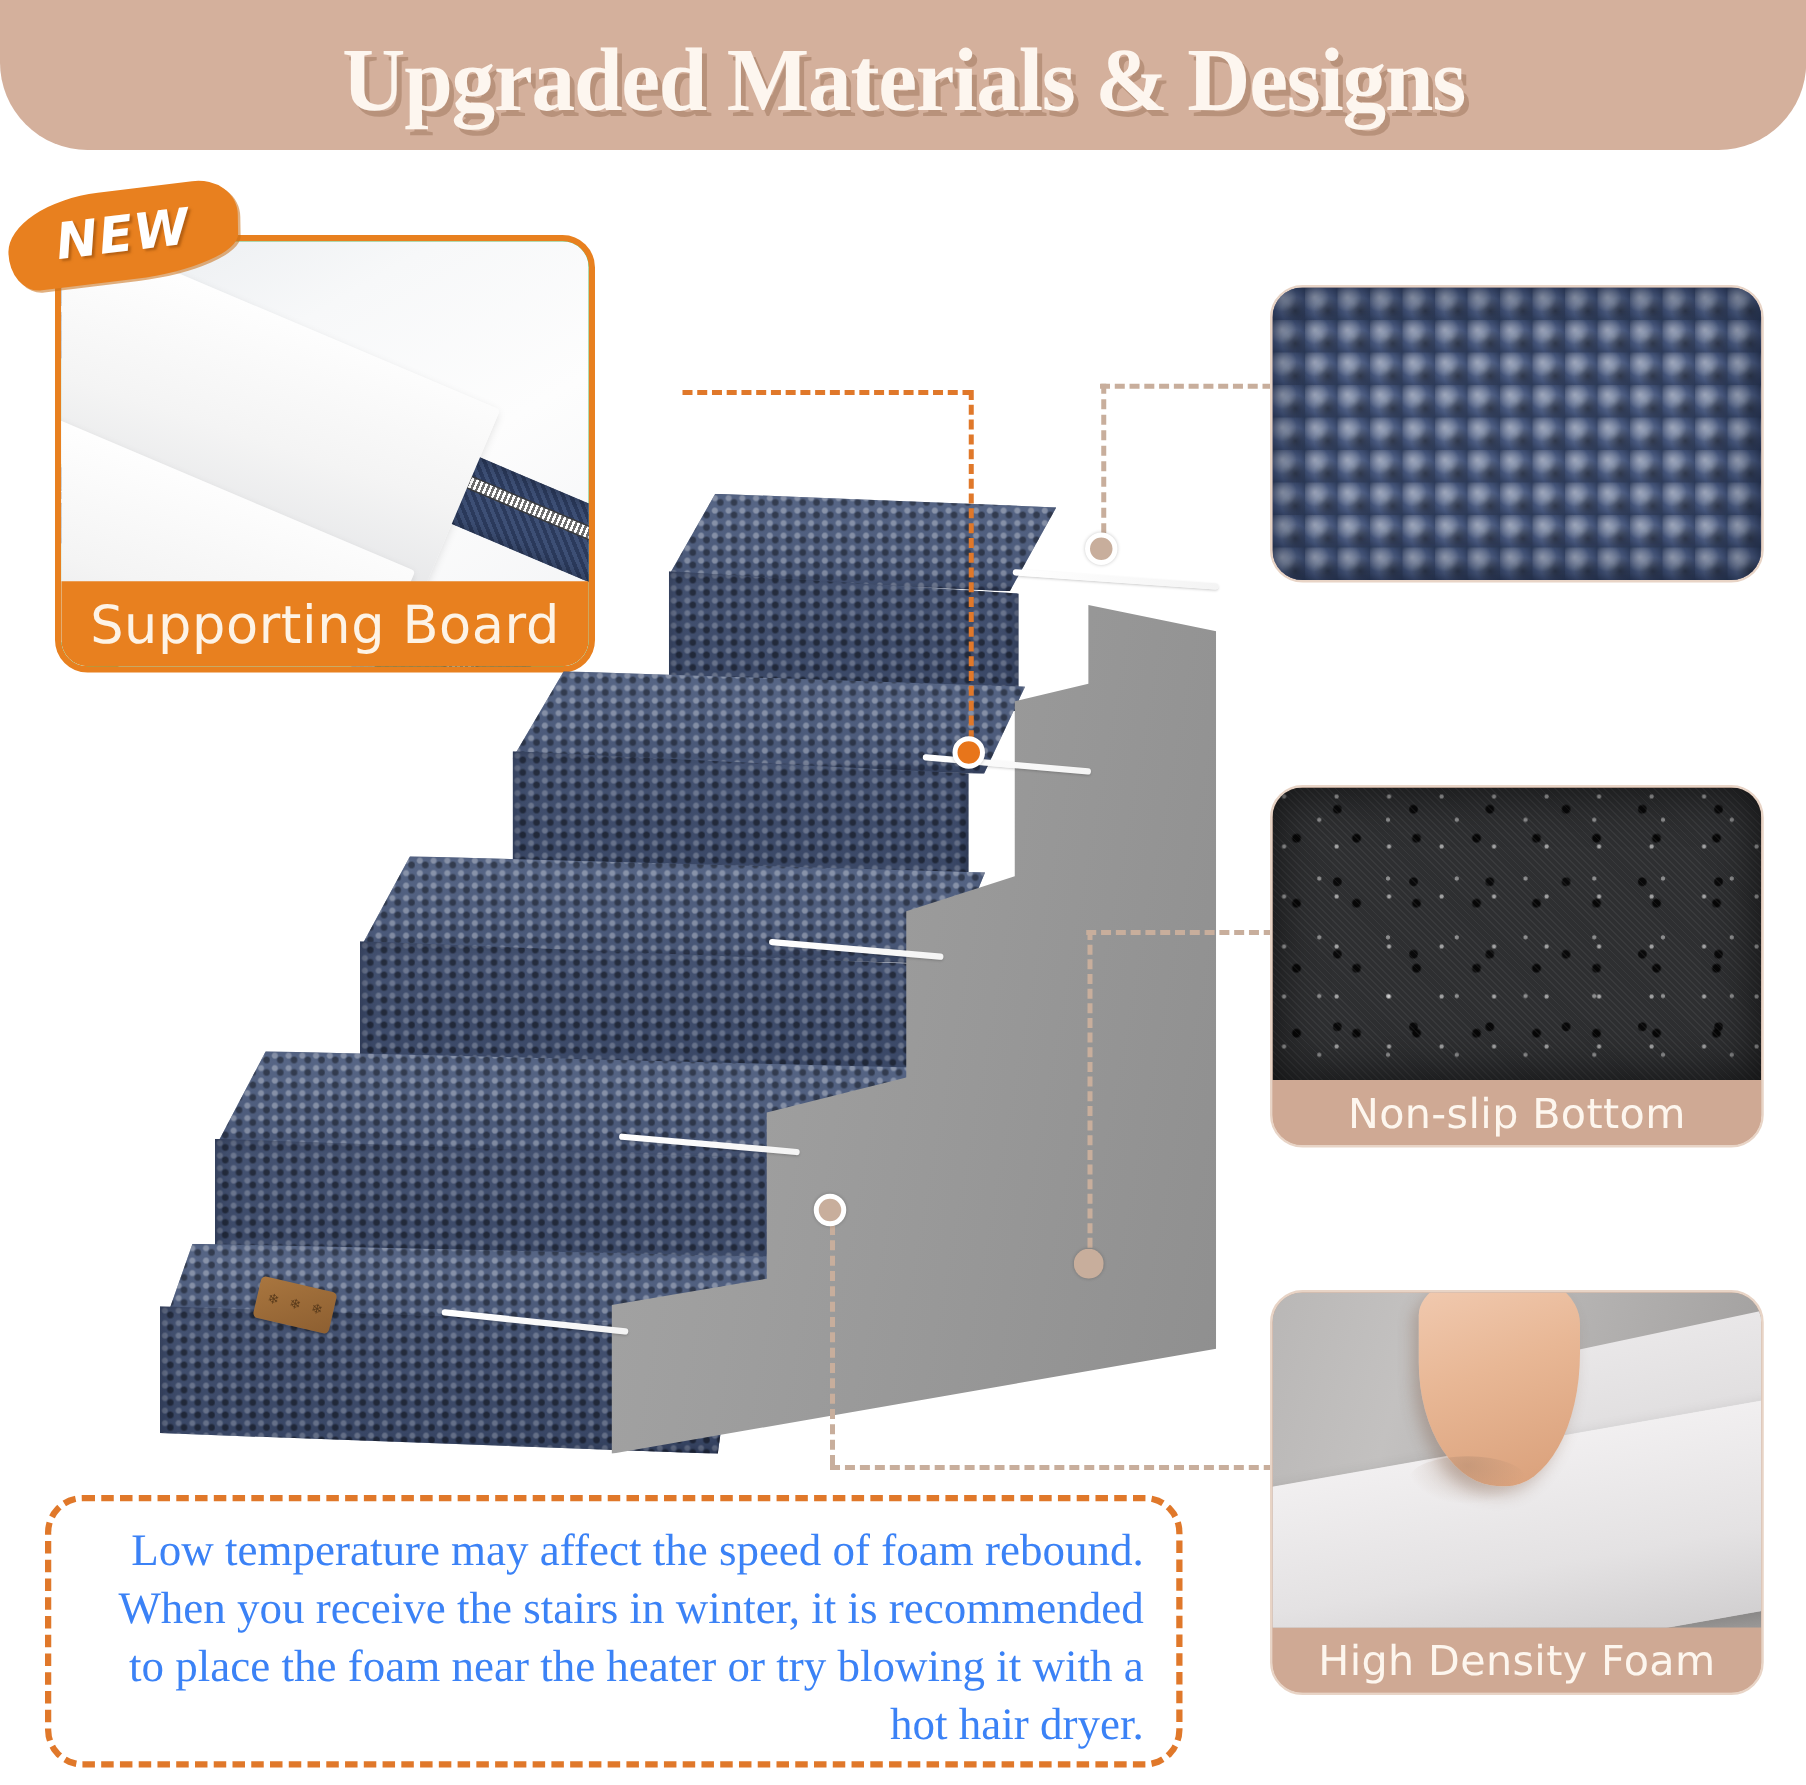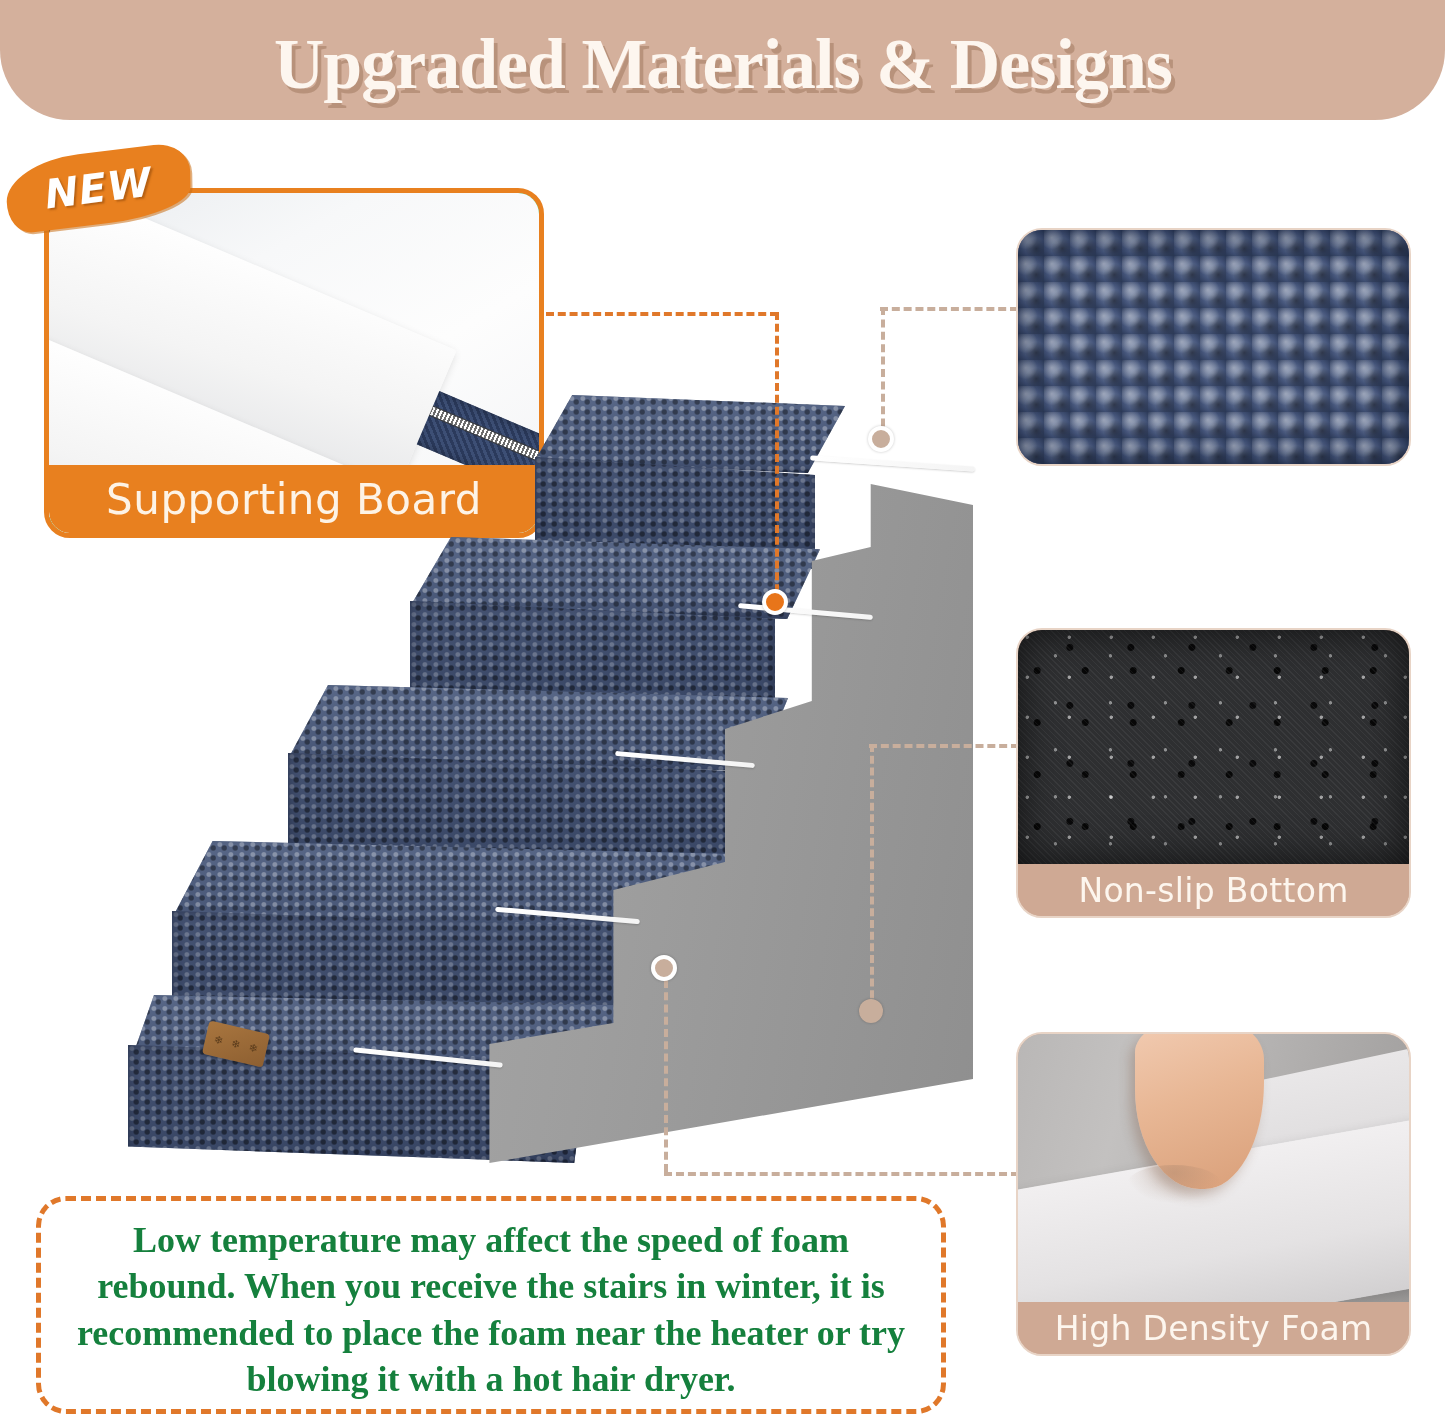--- a/index.html
+++ b/index.html
@@ -27,21 +27,21 @@
     color: #fdf6ef;
     text-shadow: 4px 5px 0 rgba(150,110,85,0.45);
     padding-bottom: 14px;
     white-space: nowrap;
     transform: scaleX(0.97);
   }
 
   
   .support-panel {
     position: absolute; left: 44px; top: 188px;
-    width: 500px; height: 350px;
+    width: 432px; height: 350px;
     border: 5px solid #e8801f;
     border-radius: 26px;
     background: #22c55e;
     overflow: hidden;
   }
   .support-photo {
     position: absolute; inset: 0;
     background:
       linear-gradient(150deg, #e9ecef 0%, #f7f8f9 30%, #fdfdfd 60%, #f2f3f5 100%);
   }
@@ -254,25 +254,25 @@
   .bottom-note {
     position: absolute; left: 36px; top: 1196px;
     width: 910px; height: 218px;
     border: 5px dashed #e0782a;
     border-radius: 30px;
     background: #ffffff;
     padding: 16px 26px 0 26px;
   }
   .bottom-note p {
     font-family: "Liberation Serif", "DejaVu Serif", serif;
-    font-weight: bold;
+    font-weight: normal;
     font-size: 36px;
     line-height: 1.29;
-    color: #15803d;
-    text-align: center;
+    color: #3b82f6;
+    text-align: right;
     text-shadow: 1px 1px 0 rgba(255,255,255,0.7);
   }
 </style>
 </head>
 <body>
 
 <div id="stage">
 
   <div class="header-banner">
     <div class="header-title">Upgraded Materials &amp; Designs</div>

